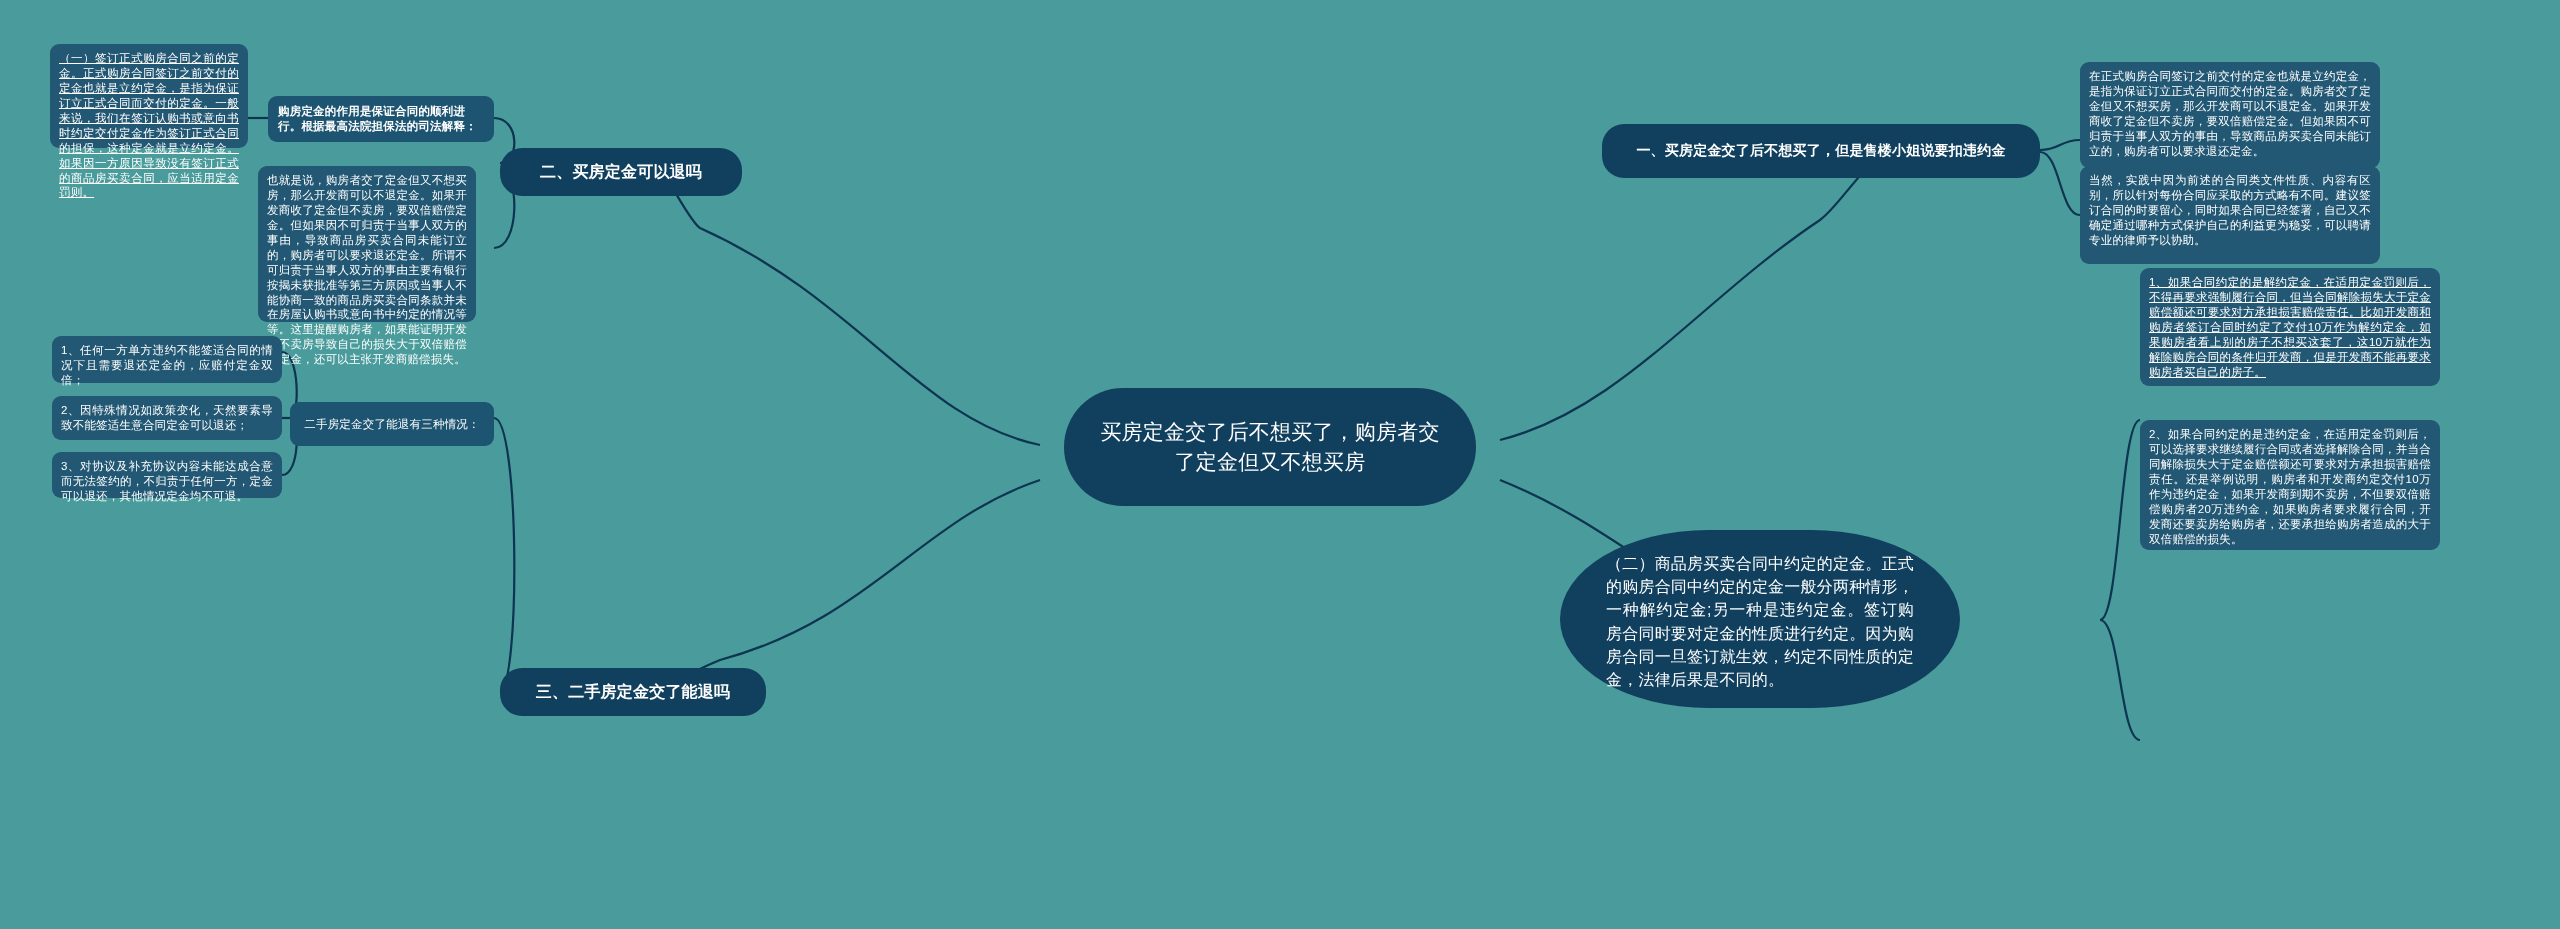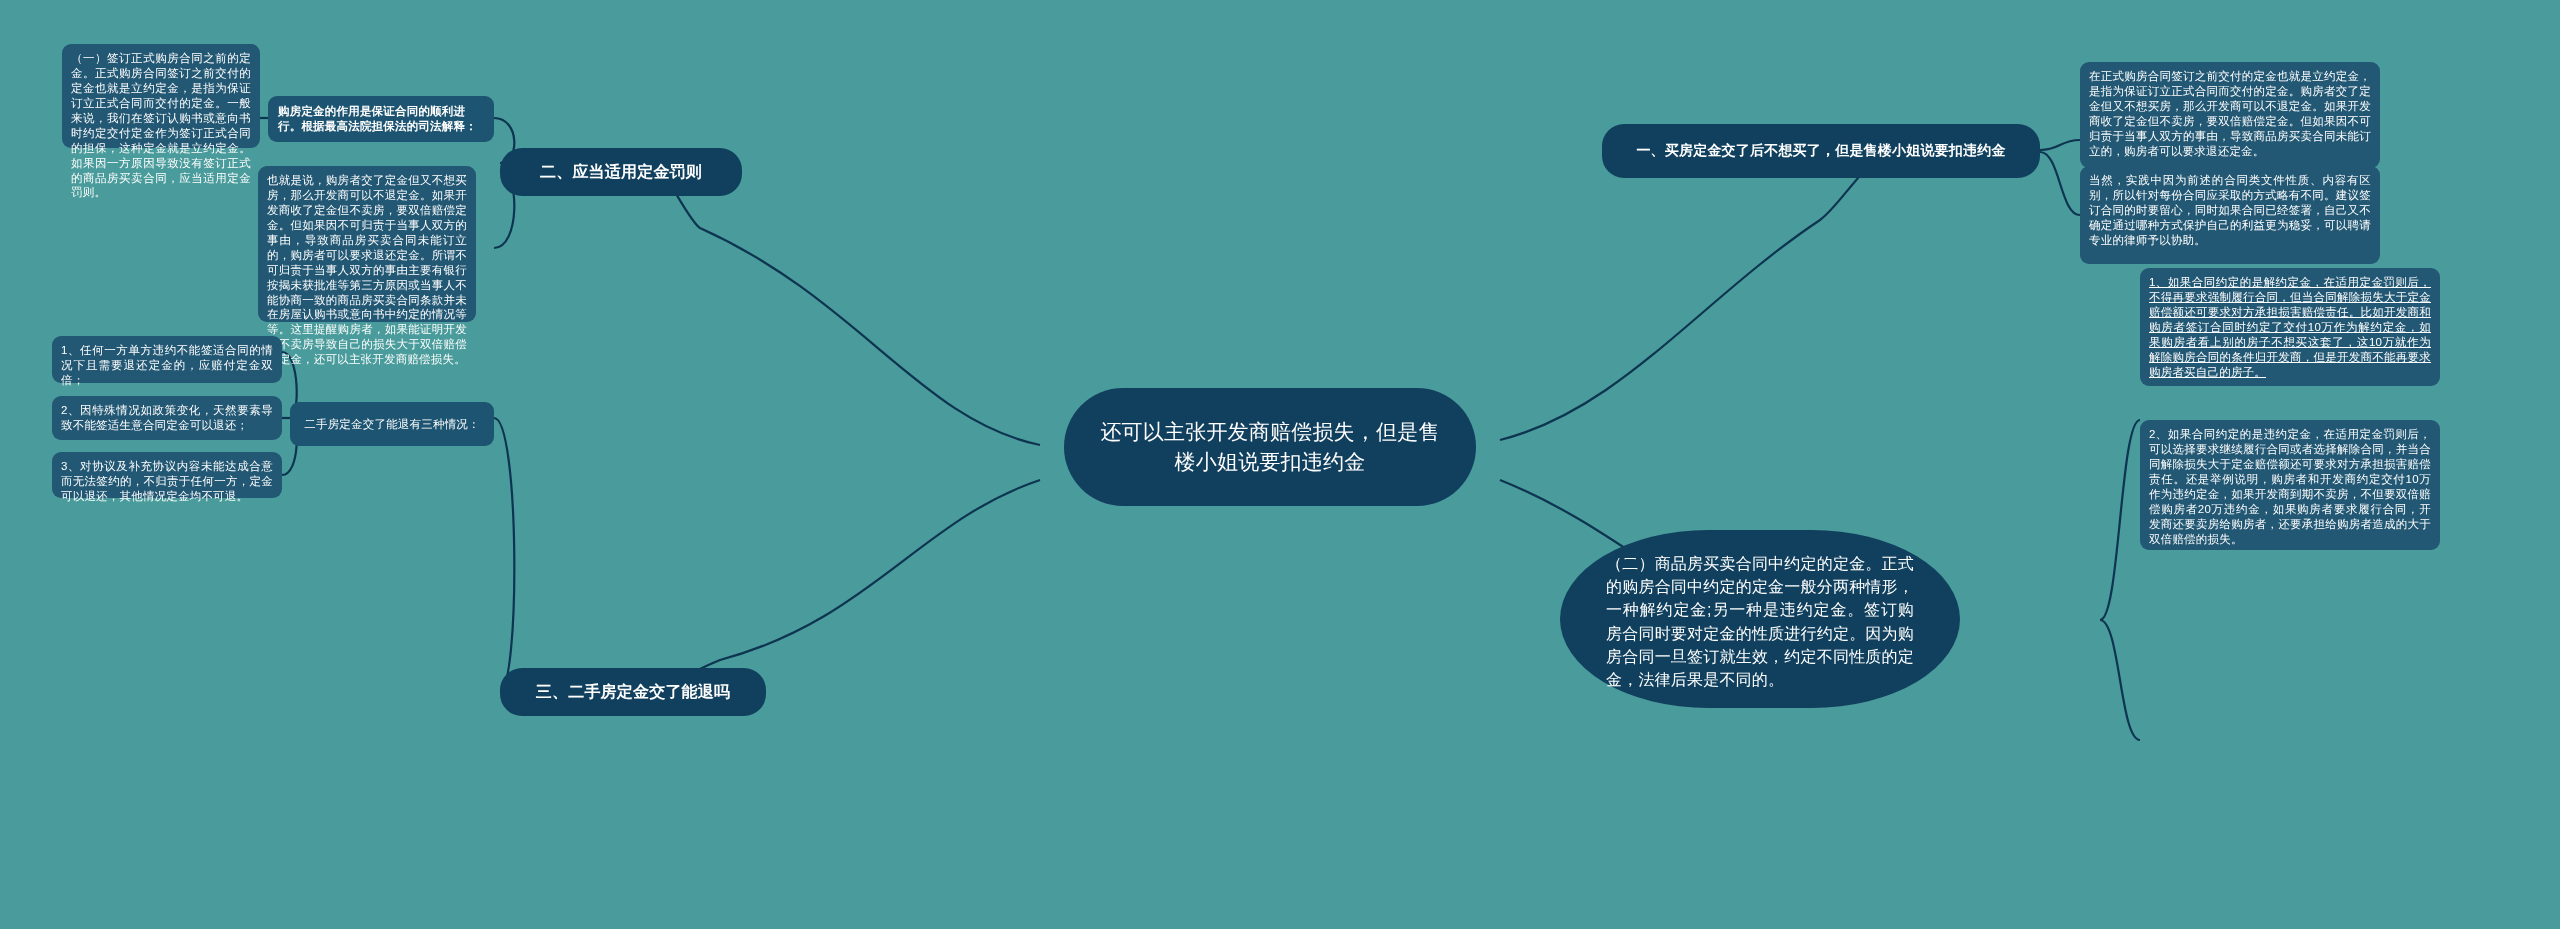--- a/index.html
+++ b/index.html
@@ -114,33 +114,33 @@
       <path d="M 290 418 C 300 418 300 475 282 475"></path>
 
       <path d="M 2040 150 C 2060 150 2060 140 2080 140"></path>
       <path d="M 2040 152 C 2060 152 2060 215 2080 215"></path>
 
       <path d="M 2100 620 C 2120 620 2120 420 2140 420"></path>
       <path d="M 2100 620 C 2120 620 2120 740 2140 740"></path>
     </g>
   </svg>
 
-  <div class="node center" style="left:1064px; top:388px; width:412px; height:118px;">还可以主张开发商赔偿损失，但是售楼小姐说要扣违约金</div>
+  <div class="node center" style="left:1064px; top:388px; width:412px; height:118px;">买房定金交了后不想买了，购房者交了定金但又不想买房</div>
 
   <div class="node branch" style="left:1602px; top:124px; width:438px; height:54px; font-size:14px;">一、买房定金交了后不想买了，但是售楼小姐说要扣违约金</div>
 
-  <div class="node branch" style="left:500px; top:148px; width:242px; height:38px;">二、应当适用定金罚则</div>
+  <div class="node branch" style="left:500px; top:148px; width:242px; height:38px;">二、买房定金可以退吗</div>
 
   <div class="node branch" style="left:500px; top:668px; width:266px; height:38px;">三、二手房定金交了能退吗</div>
 
   <div class="node sub" style="left:268px; top:96px; width:226px; height:46px;font-weight:bold;">购房定金的作用是保证合同的顺利进行。根据最高法院担保法的司法解释：</div>
 
   <div class="node sub" style="left:290px; top:402px; width:204px; height:44px; justify-content:center;">二手房定金交了能退有三种情况：</div>
 
-  <div class="node leaf" style="left:62px; top:44px; width:198px; height:104px;">（一）签订正式购房合同之前的定金。正式购房合同签订之前交付的定金也就是立约定金，是指为保证订立正式合同而交付的定金。一般来说，我们在签订认购书或意向书时约定交付定金作为签订正式合同的担保，这种定金就是立约定金。如果因一方原因导致没有签订正式的商品房买卖合同，应当适用定金罚则。</div>
+  <div class="node leaf" style="left:50px; top:44px; width:198px; height:104px;text-decoration:underline;">（一）签订正式购房合同之前的定金。正式购房合同签订之前交付的定金也就是立约定金，是指为保证订立正式合同而交付的定金。一般来说，我们在签订认购书或意向书时约定交付定金作为签订正式合同的担保，这种定金就是立约定金。如果因一方原因导致没有签订正式的商品房买卖合同，应当适用定金罚则。</div>
 
   <div class="node leaf" style="left:258px; top:166px; width:218px; height:156px;">也就是说，购房者交了定金但又不想买房，那么开发商可以不退定金。如果开发商收了定金但不卖房，要双倍赔偿定金。但如果因不可归责于当事人双方的事由，导致商品房买卖合同未能订立的，购房者可以要求退还定金。所谓不可归责于当事人双方的事由主要有银行按揭未获批准等第三方原因或当事人不能协商一致的商品房买卖合同条款并未在房屋认购书或意向书中约定的情况等等。这里提醒购房者，如果能证明开发商不卖房导致自己的损失大于双倍赔偿的定金，还可以主张开发商赔偿损失。</div>
 
   <div class="node leaf" style="left:52px; top:336px; width:230px; height:47px;">1、任何一方单方违约不能签适合同的情况下且需要退还定金的，应赔付定金双倍；</div>
 
   <div class="node leaf" style="left:52px; top:396px; width:230px; height:44px;">2、因特殊情况如政策变化，天然要素导致不能签适生意合同定金可以退还；</div>
 
   <div class="node leaf" style="left:52px; top:452px; width:230px; height:46px;">3、对协议及补充协议内容未能达成合意而无法签约的，不归责于任何一方，定金可以退还，其他情况定金均不可退。</div>
 
   <div class="node leaf" style="left:2080px; top:62px; width:300px; height:106px;">在正式购房合同签订之前交付的定金也就是立约定金，是指为保证订立正式合同而交付的定金。购房者交了定金但又不想买房，那么开发商可以不退定金。如果开发商收了定金但不卖房，要双倍赔偿定金。但如果因不可归责于当事人双方的事由，导致商品房买卖合同未能订立的，购房者可以要求退还定金。</div>

